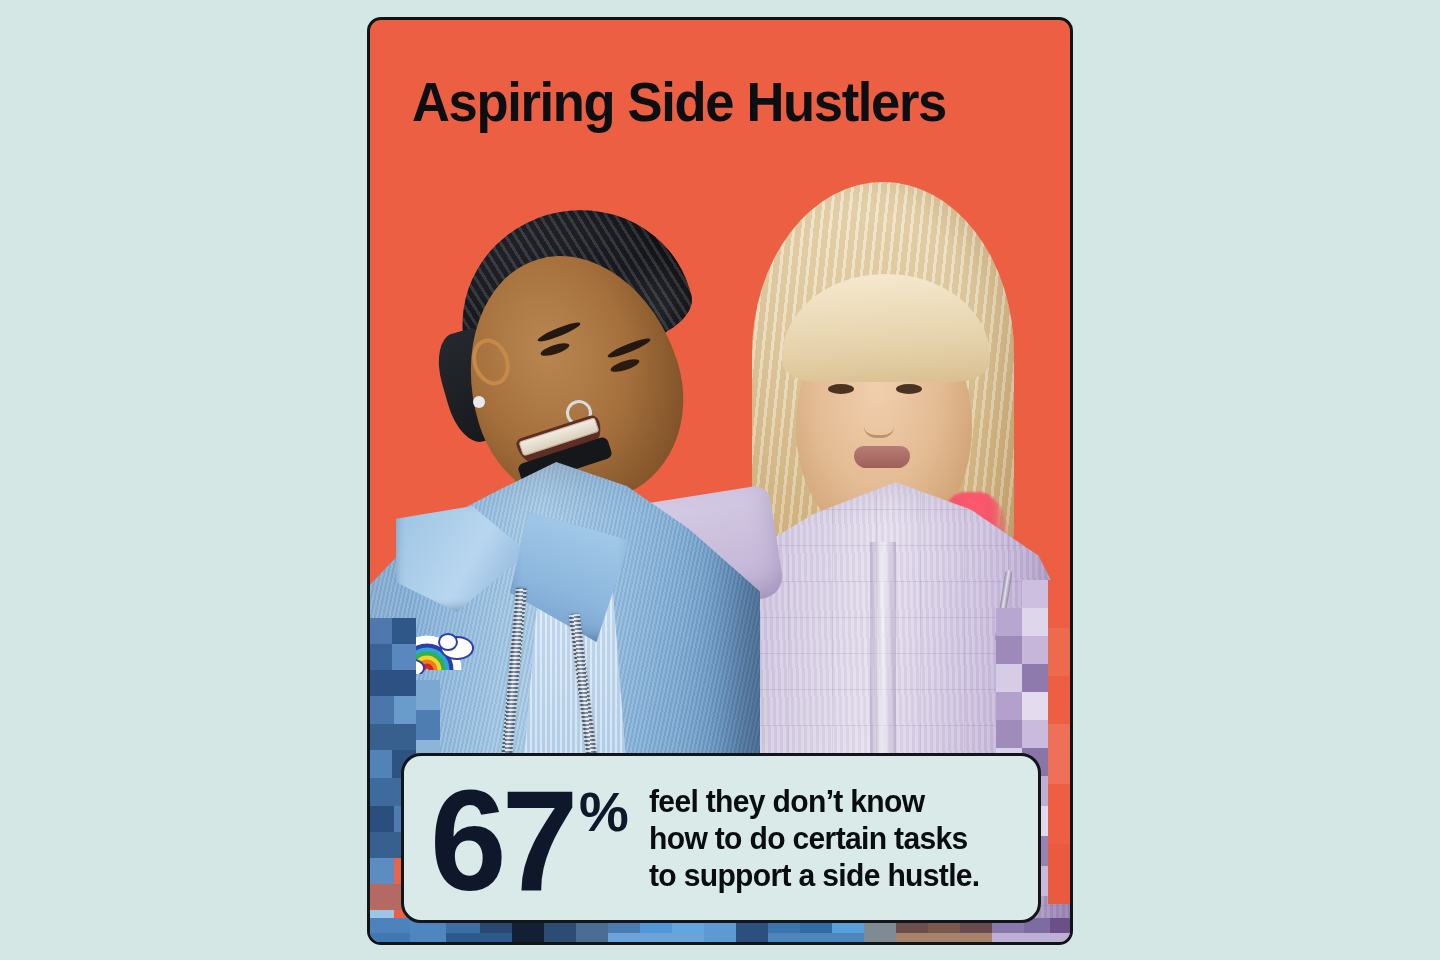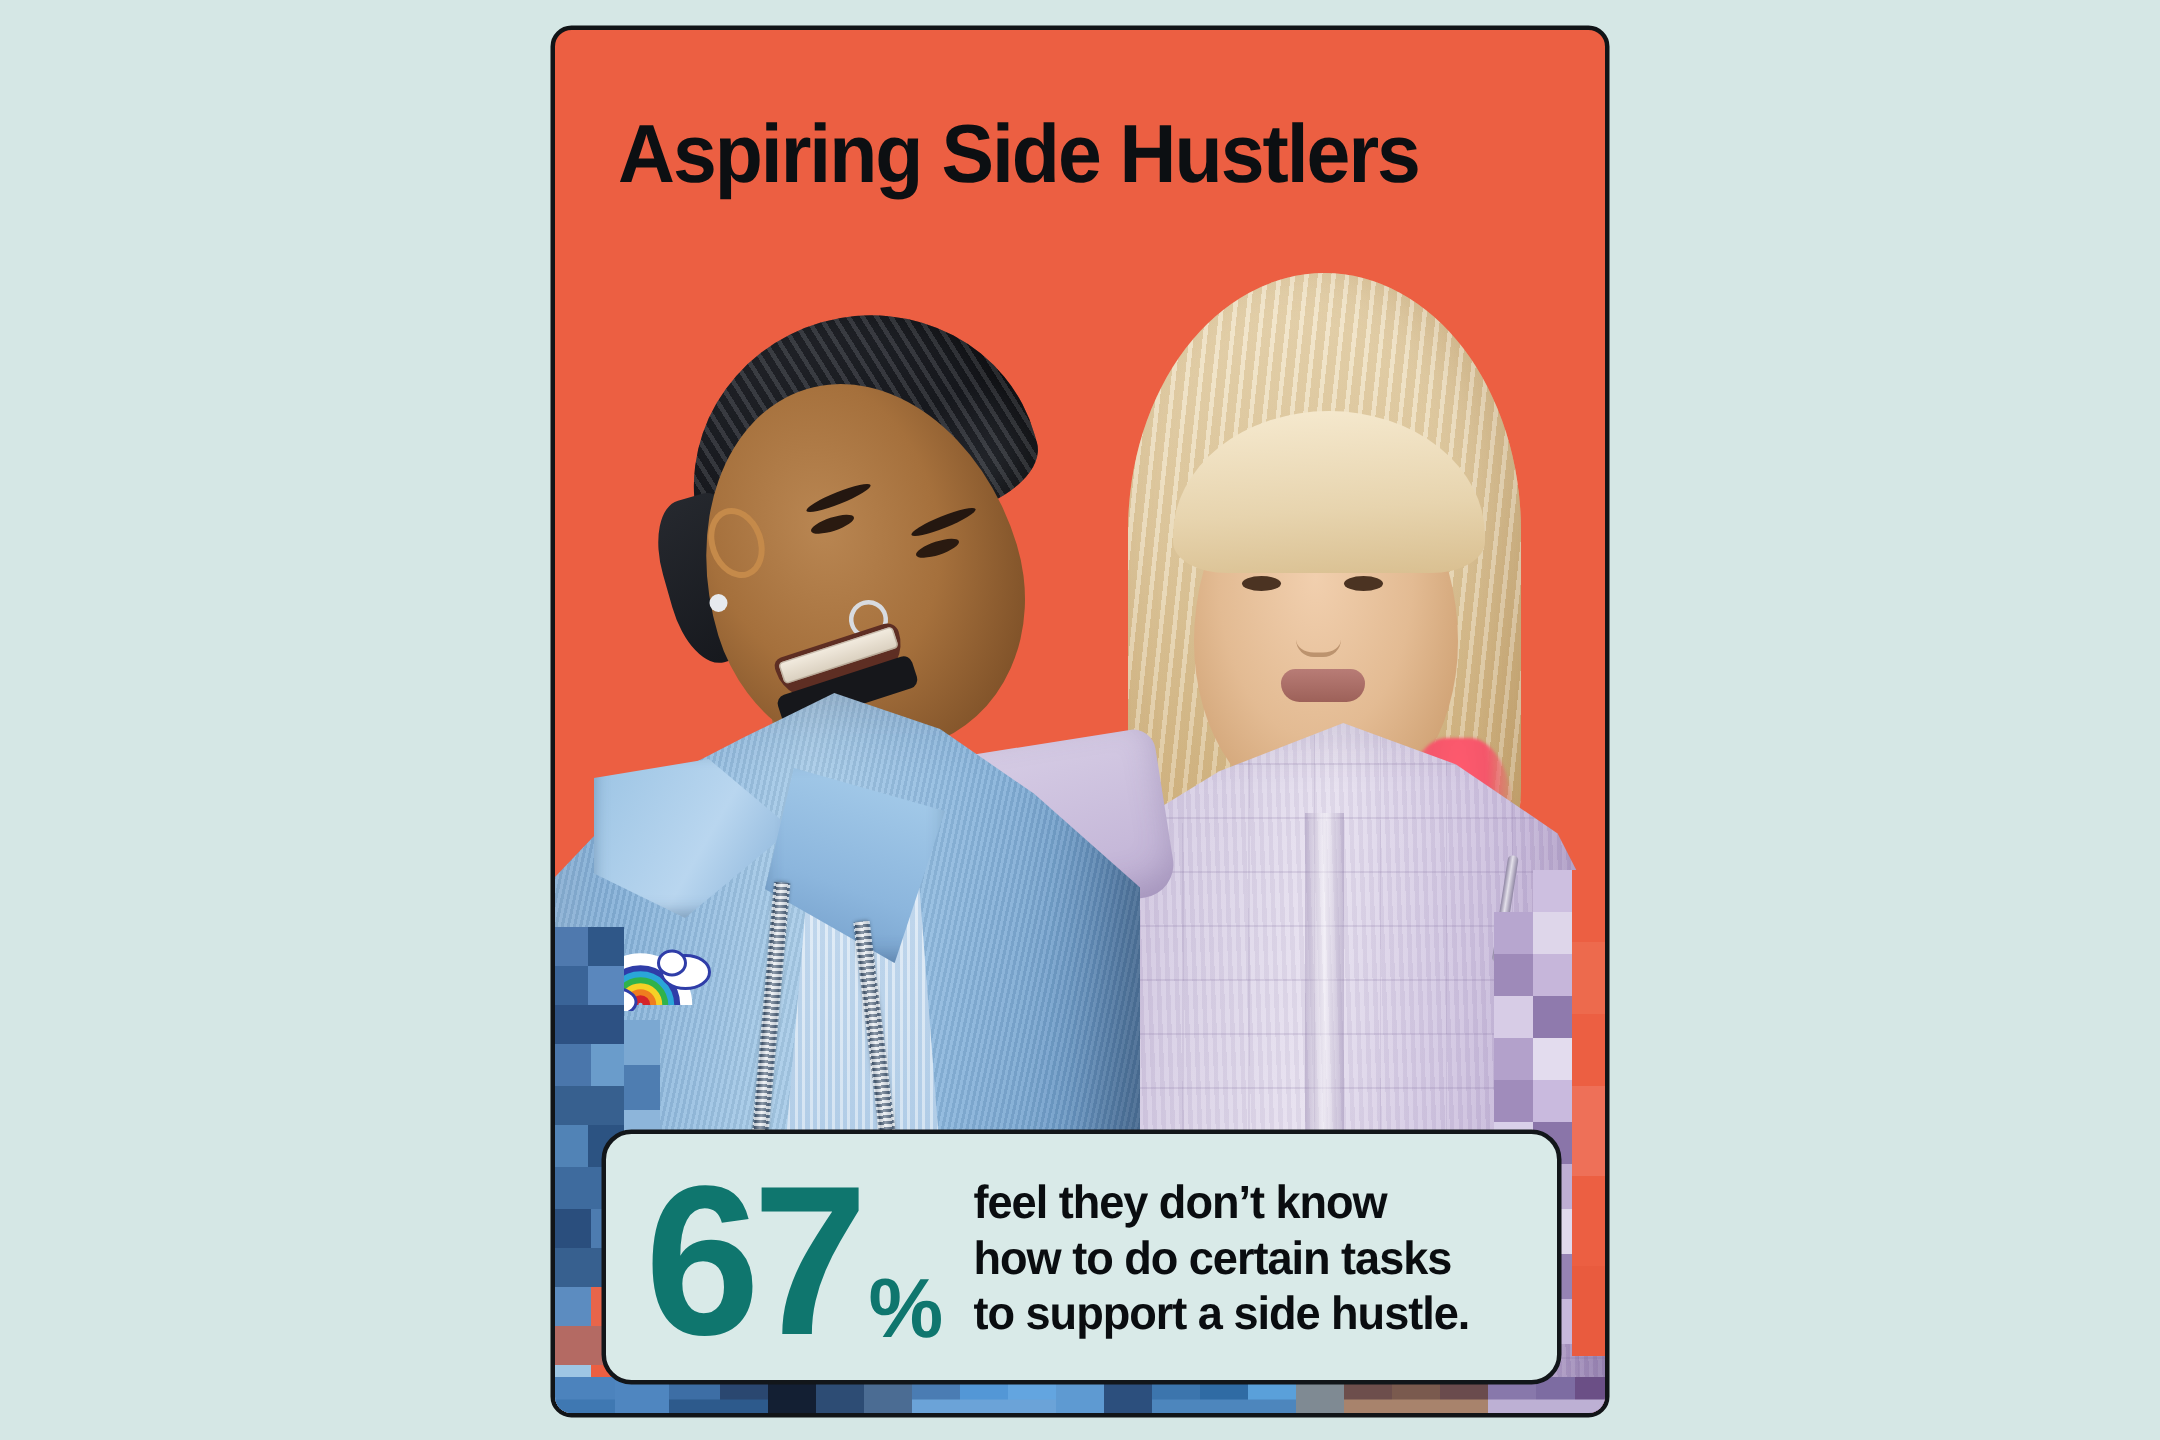--- a/index.html
+++ b/index.html
@@ -458,22 +458,22 @@
     border: 3px solid #12161a;
     border-radius: 20px;
     z-index: 60;
     display: flex;
     align-items: center;
     padding: 0 16px 0 26px;
     overflow: hidden;
   }
   #stat-number-wrap {
     display: flex;
-    align-items: flex-end;
-    color: #0f766e;
+    align-items: flex-start;
+    color: #0f172a;
     flex: none;
     margin-right: 22px;
   }
   #stat-number {
     font-family: "Liberation Sans Narrow", "Liberation Sans", sans-serif;
     font-size: 142px;
     line-height: 118px;
     font-weight: bold;
     letter-spacing: -5px;
     transform: scaleX(0.97);

